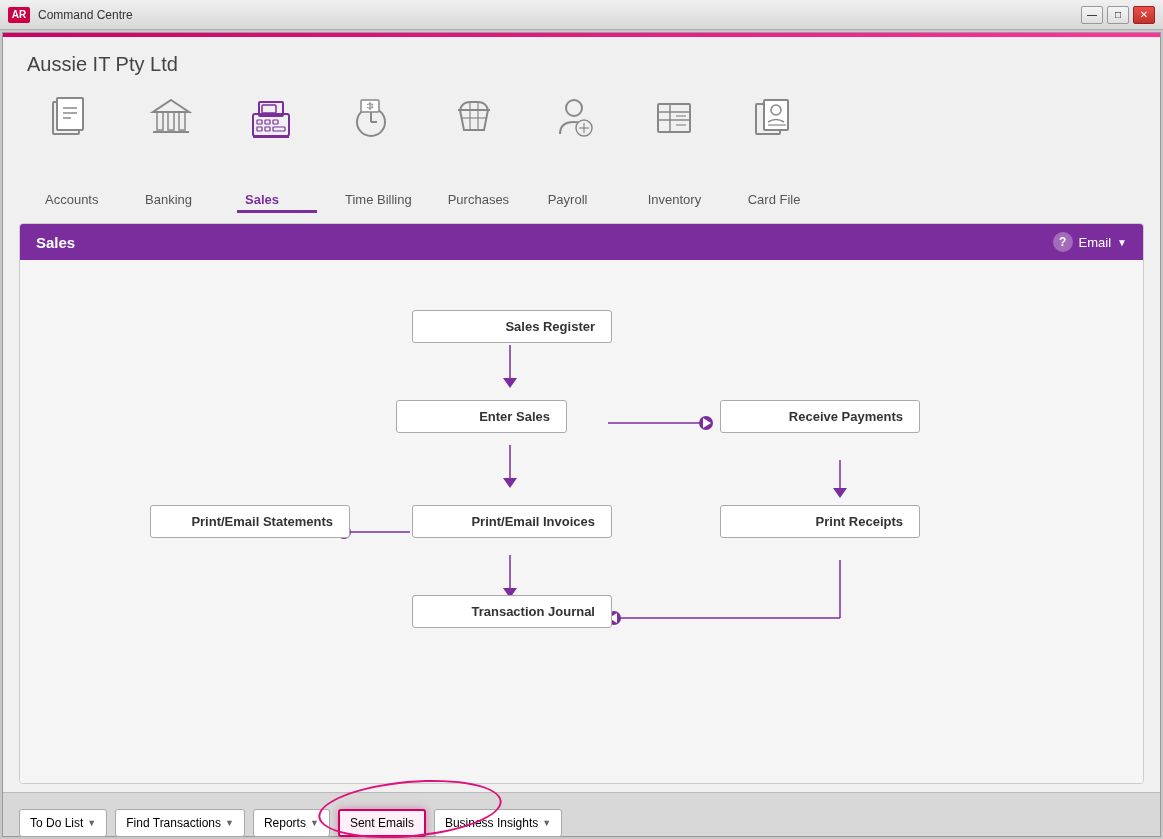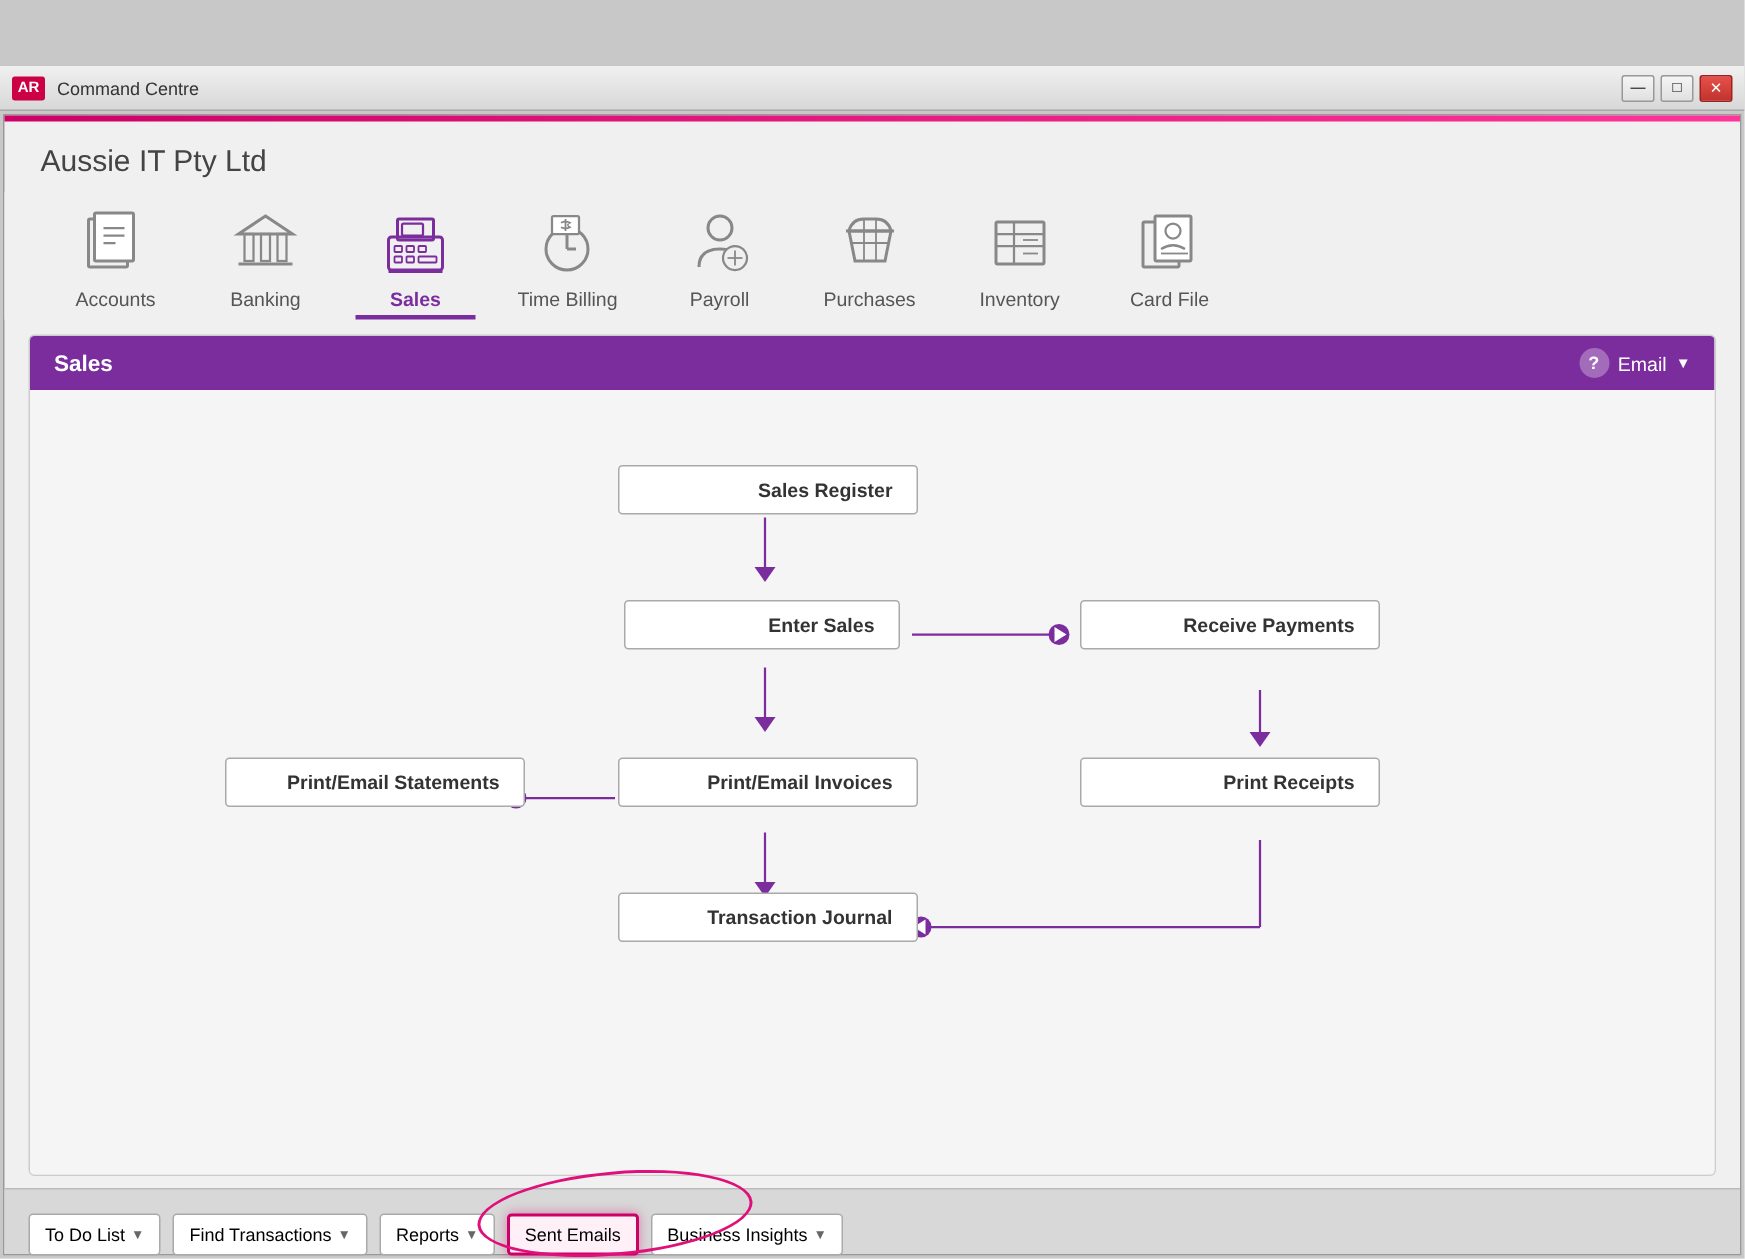--- a/index.html
+++ b/index.html
@@ -15,21 +15,20 @@
 
     
     .titlebar {
       background: linear-gradient(to bottom, #f0f0f0, #d8d8d8);
       height: 30px;
       display: flex;
       align-items: center;
       padding: 0 8px;
       border-bottom: 1px solid #aaa;
       flex-shrink: 0;
-      margin-top: 44px;
     }
     .titlebar-logo {
       background: #cc0044;
       color: white;
       font-size: 10px;
       font-weight: bold;
       width: 22px;
       height: 16px;
       display: flex;
       align-items: center;
@@ -93,25 +92,25 @@
       display: flex;
       flex-direction: row;
       padding: 0 24px;
       gap: 0;
       flex-shrink: 0;
       background: #f0f0f0;
     }
     .nav-item {
       display: flex;
       flex-direction: column;
-      align-items: center;
       padding: 8px 18px 6px 18px;
       cursor: pointer;
       position: relative;
       min-width: 100px;
+      gap: 44px;
     }
     .nav-item.active .nav-label {
       color: #7b2d9e;
       font-weight: bold;
     }
     .nav-item.active::after {
       content: '';
       position: absolute;
       bottom: 0;
       left: 10%;
@@ -352,42 +351,42 @@
           <line x1="23" y1="8" x2="23" y2="16" stroke="#888" stroke-width="1.2"></line>
           <path d="M20 10.5 Q23 9 26 10.5 Q23 12 26 13.5 Q23 15 20 13.5" stroke="#888" stroke-width="1" fill="none"></path>
         </svg>
       </div>
       <span class="nav-label">Time Billing</span>
     </div>
 
     <div class="nav-item">
       <div class="nav-icon">
         <svg width="48" height="48" viewBox="0 0 48 48" fill="none">
-          <circle cx="24" cy="14" r="8" stroke="#888" stroke-width="2" fill="none"></circle>
-          <path d="M10 40 Q10 28 24 28 Q38 28 38 40" stroke="#888" stroke-width="2" fill="none"></path>
-          <circle cx="34" cy="34" r="8" stroke="#888" stroke-width="1.5" fill="#f0f0f0"></circle>
-          <line x1="34" y1="29" x2="34" y2="39" stroke="#888" stroke-width="1.2"></line>
-          <line x1="29" y1="34" x2="39" y2="34" stroke="#888" stroke-width="1.2"></line>
-        </svg>
-      </div>
-      <span class="nav-label">Payroll</span>
-    </div>
-
-    <div class="nav-item">
-      <div class="nav-icon">
-        <svg width="48" height="48" viewBox="0 0 48 48" fill="none">
           <path d="M10 16 L14 36 L34 36 L38 16 Z" stroke="#888" stroke-width="2" fill="none"></path>
           <path d="M8 16 L40 16" stroke="#888" stroke-width="2"></path>
           <path d="M10 16 Q12 8 20 8 L28 8 Q36 8 38 16" stroke="#888" stroke-width="2" fill="none"></path>
           <line x1="20" y1="8" x2="20" y2="36" stroke="#888" stroke-width="1.2"></line>
           <line x1="28" y1="8" x2="28" y2="36" stroke="#888" stroke-width="1.2"></line>
           <line x1="12" y1="24" x2="36" y2="24" stroke="#888" stroke-width="1.2"></line>
         </svg>
       </div>
       <span class="nav-label">Purchases</span>
+    </div>
+
+    <div class="nav-item">
+      <div class="nav-icon">
+        <svg width="48" height="48" viewBox="0 0 48 48" fill="none">
+          <circle cx="24" cy="14" r="8" stroke="#888" stroke-width="2" fill="none"></circle>
+          <path d="M10 40 Q10 28 24 28 Q38 28 38 40" stroke="#888" stroke-width="2" fill="none"></path>
+          <circle cx="34" cy="34" r="8" stroke="#888" stroke-width="1.5" fill="#f0f0f0"></circle>
+          <line x1="34" y1="29" x2="34" y2="39" stroke="#888" stroke-width="1.2"></line>
+          <line x1="29" y1="34" x2="39" y2="34" stroke="#888" stroke-width="1.2"></line>
+        </svg>
+      </div>
+      <span class="nav-label">Payroll</span>
     </div>
 
     <div class="nav-item">
       <div class="nav-icon">
         <svg width="48" height="48" viewBox="0 0 48 48" fill="none">
           <rect x="8" y="10" width="32" height="28" rx="1" stroke="#888" stroke-width="2" fill="none"></rect>
           <line x1="8" y1="18" x2="40" y2="18" stroke="#888" stroke-width="1.5"></line>
           <line x1="8" y1="26" x2="40" y2="26" stroke="#888" stroke-width="1.5"></line>
           <line x1="20" y1="10" x2="20" y2="38" stroke="#888" stroke-width="1.5"></line>
 
@@ -454,21 +453,21 @@
         <line x1="820" y1="358" x2="820" y2="300" stroke="#7b2d9e" stroke-width="1.5"></line>
 
         <circle cx="594" cy="358" r="7" fill="#7b2d9e"></circle>
         <polygon points="589,358 597,353 597,363" fill="white"></polygon>
       </svg>
 
       <div class="flow-node" style="left: 392px; top: 50px; width: 200px;">
         <span>Sales Register</span>
       </div>
 
-      <div class="flow-node" style="left: 396px; top: 140px; width: 184px;">
+      <div class="flow-node" style="left: 376px; top: 140px; width: 171px;">
         <span>Enter Sales</span>
       </div>
 
       <div class="flow-node" style="left: 700px; top: 140px; width: 200px;">
         <span>Receive Payments</span>
       </div>
 
       <div class="flow-node" style="left: 392px; top: 245px; width: 200px;">
         <span>Print/Email Invoices</span>
       </div>

